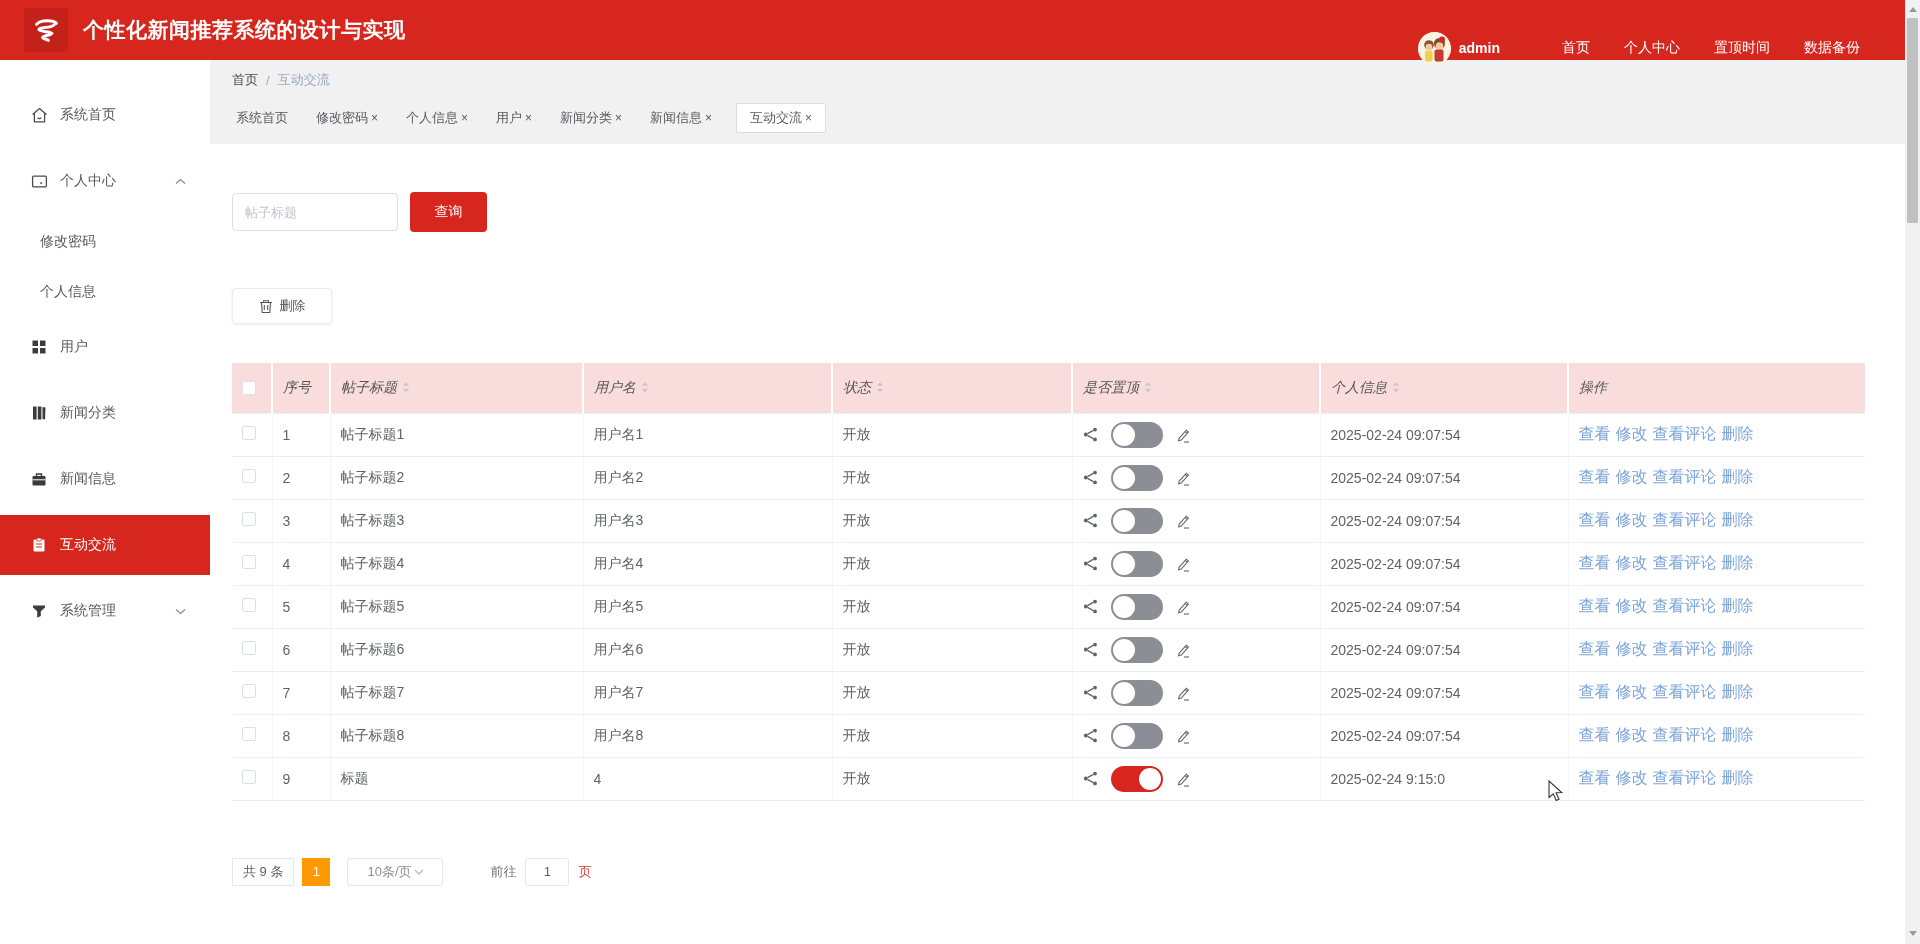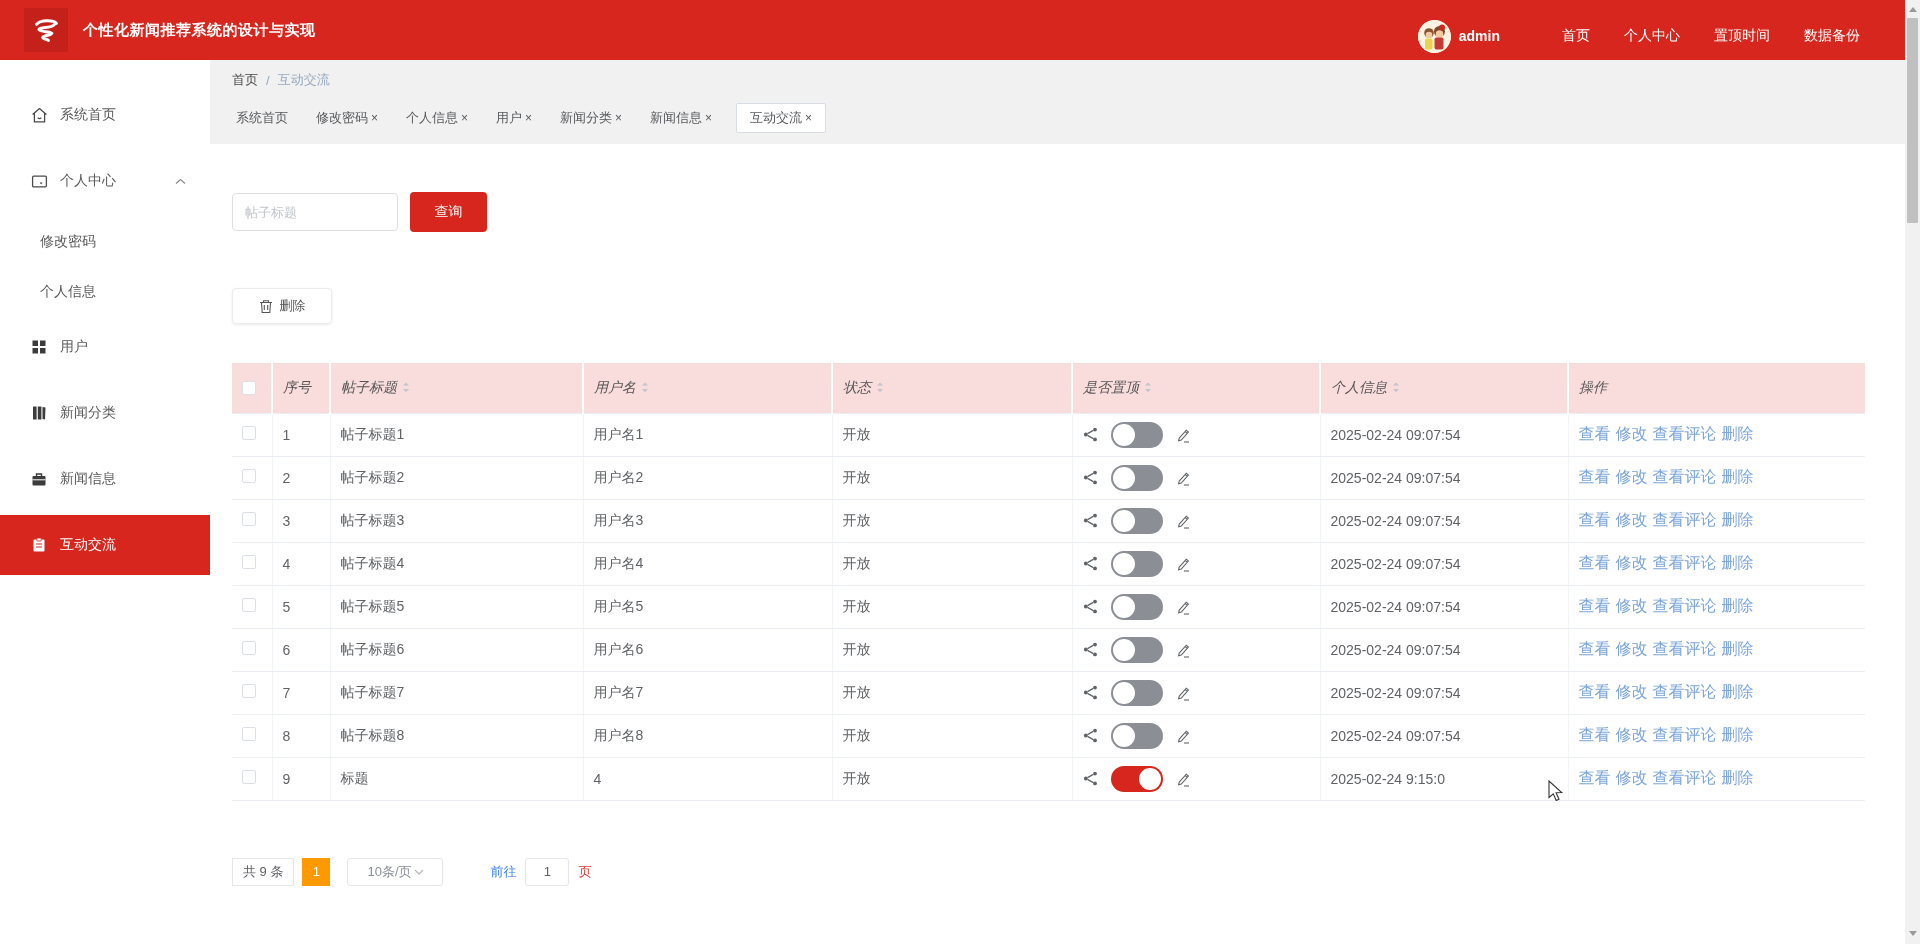--- a/index.html
+++ b/index.html
@@ -11,22 +11,22 @@
   body{
     width:1920px; height:944px; overflow:hidden; position:relative;
     font-family:"Liberation Sans","DejaVu Sans",sans-serif; background:#fff; color:var(--txt);
   }
   svg{display:block}
   
   .topbar{position:absolute; top:0; left:0; width:1920px; height:60px; background:var(--red);
     display:flex; align-items:center; color:#fff; z-index:4;}
   .logo{width:44px; height:44px; margin-left:24px; background:var(--red-dark); border-radius:2px;
     display:flex; align-items:center; justify-content:center;}
-  .app-title{margin-left:15px; font-size:15px; font-weight:bold; letter-spacing:.5px;}
-  .topbar-right{position:absolute; right:60px; top:6px; height:60px; display:flex; align-items:center;}
+  .app-title{margin-left:15px; font-size:21px; font-weight:bold; letter-spacing:.5px;}
+  .topbar-right{position:absolute; right:60px; top:18px; height:60px; display:flex; align-items:center;}
   .avatar{width:33px; height:33px; border-radius:50%; overflow:hidden; background:#fdf3e3; flex:0 0 auto;}
   .admin-name{font-weight:bold; font-size:14px; margin-left:8px;}
   .top-nav{display:flex; margin-left:28px;}
   .top-nav .nav-link{font-size:14px; color:#fff; margin-left:34px; cursor:pointer; white-space:nowrap;}
   
   .sidebar{position:absolute; top:60px; left:0; width:210px; height:884px; background:#fff; z-index:3; padding-top:25px;}
   .side-item{height:60px; margin-bottom:6px; display:flex; align-items:center; font-size:14px; color:#5a5a5a; cursor:pointer; position:relative;}
   .side-item .s-icon{margin-left:31px; width:17px; display:flex;}
   .side-item .s-label{margin-left:12px;}
   .side-item .chev{position:absolute; right:24px; display:flex;}
@@ -71,21 +71,21 @@
   .toggle.on .knob{left:28px;}
   .icon-btn{display:flex; cursor:pointer;}
   .actions-cell .link{color:var(--blue); cursor:pointer; margin-right:5px; font-size:16px;}
   
   .pagination{margin-top:57px; display:flex; align-items:center; font-size:13px; color:#606266;}
   .pg-total{height:28px; border:1px solid #e3e6ec; display:flex; align-items:center; padding:0 10px; background:#fff;}
   .pg-page{width:28px; height:28px; margin-left:8px; background:var(--orange); color:#fff; display:flex;
     align-items:center; justify-content:center; cursor:pointer;}
   .pg-size{margin-left:17px; width:96px; height:28px; border:1px solid #e3e6ec; border-radius:3px; color:#8a8f99;
     display:flex; align-items:center; justify-content:center; gap:2px; cursor:pointer; background:#fff;}
-  .pg-goto{margin-left:47px; color:#3b82f6;}
+  .pg-goto{margin-left:47px; color:#737373;}
   .pg-input{width:44px; height:28px; border:1px solid #e3e6ec; border-radius:3px; margin:0 9px; text-align:center;
     font-size:13px; color:#606266; outline:none;}
   .pg-unit{color:#d43f37;}
   
   .scrollbar{position:absolute; right:0; top:0; width:15px; height:944px; background:#f1f1f1; z-index:9;}
   .scrollbar .thumb{position:absolute; left:2px; width:11px; top:18px; height:205px; background:#c0c0c0; border-radius:1px;}
   .scrollbar .arr{position:absolute; left:0; width:15px; height:15px; display:flex; align-items:center; justify-content:center;}
   .scrollbar .arr.up{top:2px;} .scrollbar .arr.down{bottom:3px;}
   
   .cursor{position:absolute; left:1548px; top:780px; z-index:20; pointer-events:none;}
@@ -186,20 +186,33 @@
     </div>
     <div class="side-item active">
       <span class="s-icon" style="display: flex;">
         <svg width="16" height="16" viewBox="0 0 16 16">
           <rect x="2.5" y="2.5" width="11" height="12" rx="1" fill="#fff"></rect>
           <rect x="5.8" y="1" width="4.4" height="3" rx="0.5" fill="#fff" stroke="#d6261d" stroke-width="0.8"></rect>
           <path d="M5 7 h6 M5 10 h6" stroke="#d6261d" stroke-width="1.1"></path>
         </svg>
       </span>
       <span class="s-label">互动交流</span>
+    </div>
+    <div class="side-item">
+      <span class="s-icon" style="display: flex;">
+        <svg width="16" height="16" viewBox="0 0 16 16">
+          <path d="M2 2.5 h12 v2 L9.8 8.2 v4.8 l-3.6 1.8 V8.2 L2 4.5 Z" fill="#3c3c3c"></path>
+        </svg>
+      </span>
+      <span class="s-label">系统管理</span>
+      <span class="chev">
+        <svg width="11" height="7" viewBox="0 0 11 7">
+          <path d="M1 1.5 L5.5 5.5 L10 1.5" fill="none" stroke="#8d8d8d" stroke-width="1.3"></path>
+        </svg>
+      </span>
     </div>
   </aside>
 
 <div class="main">
   <div class="band">
     <div class="breadcrumb">
       <span class="bc-home">首页</span>
       <span>/</span>
       <span>互动交流</span>
     </div>

